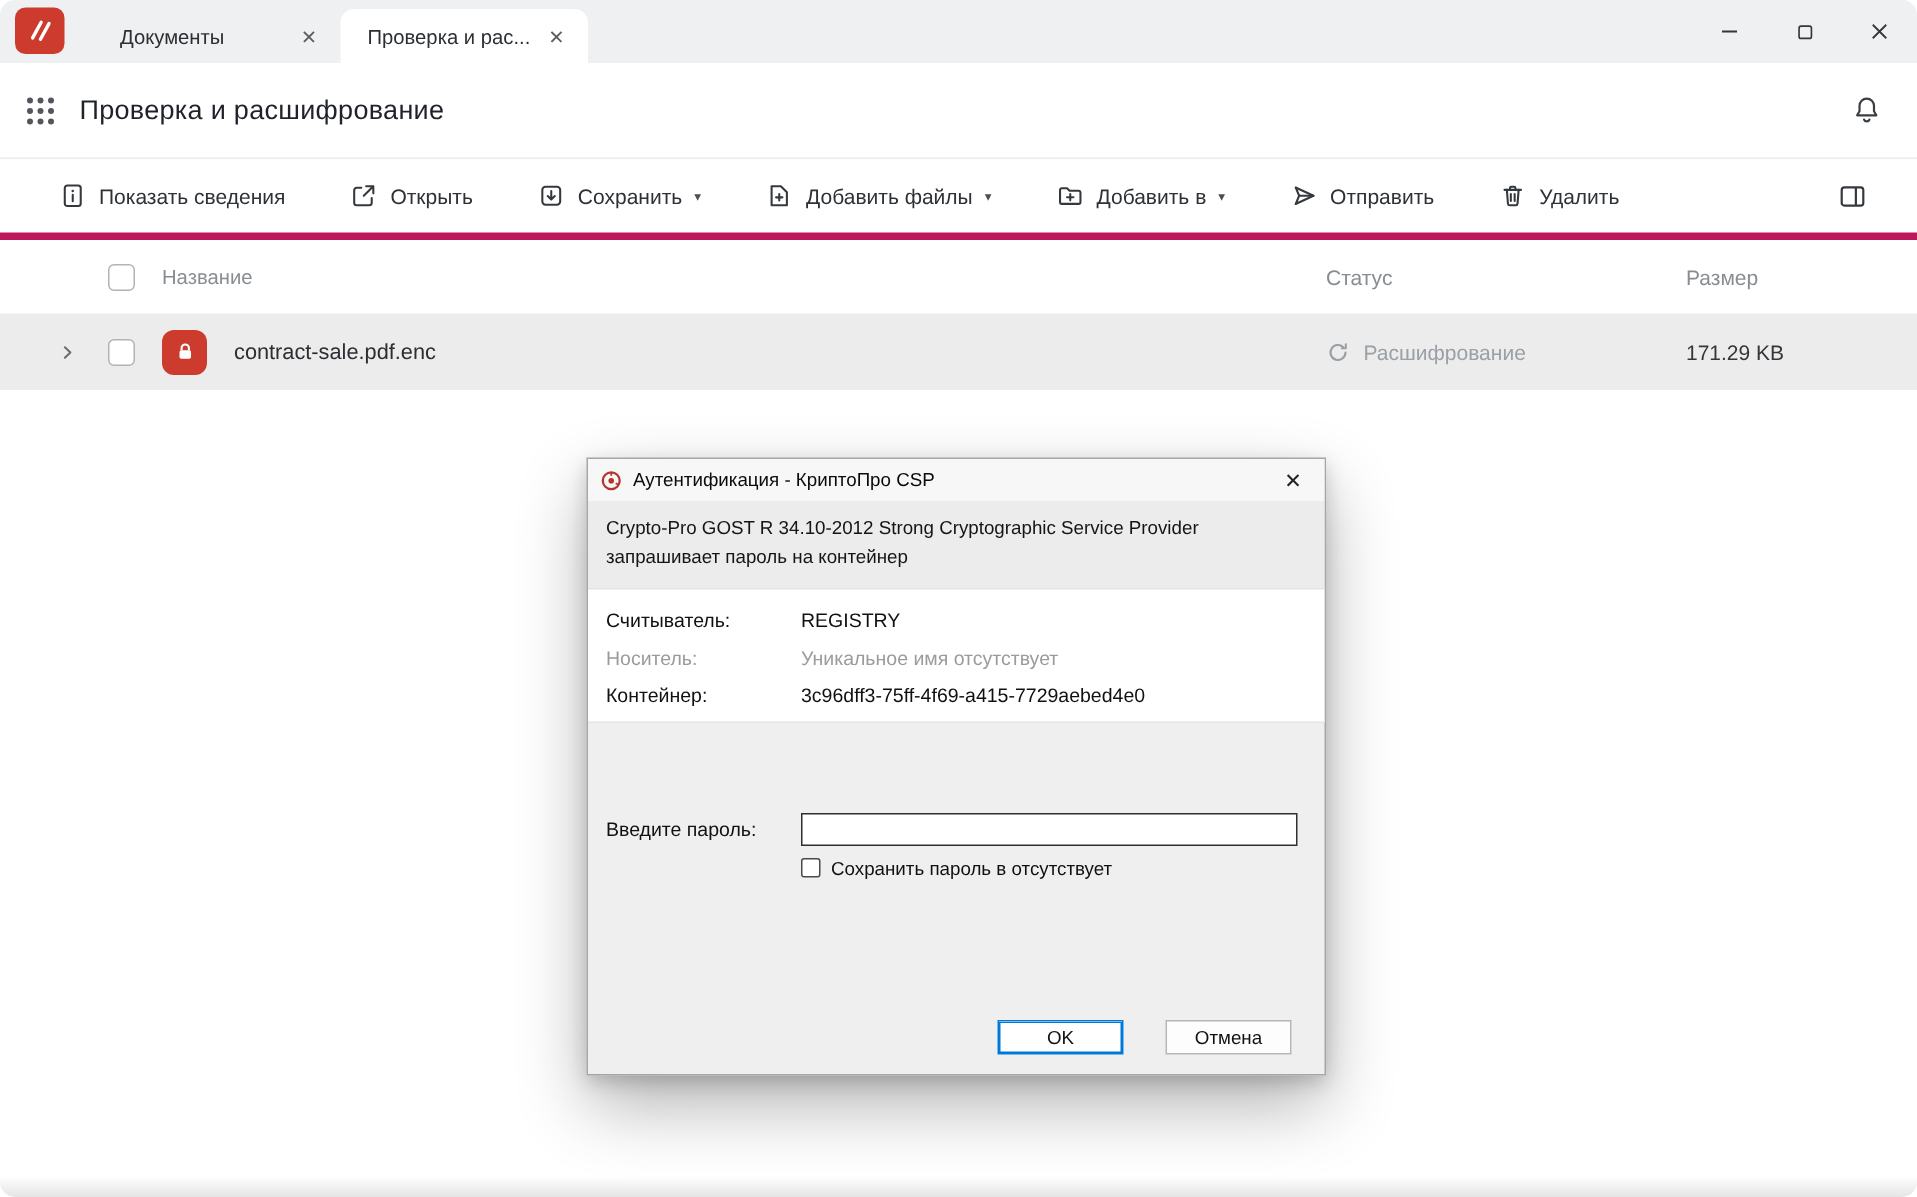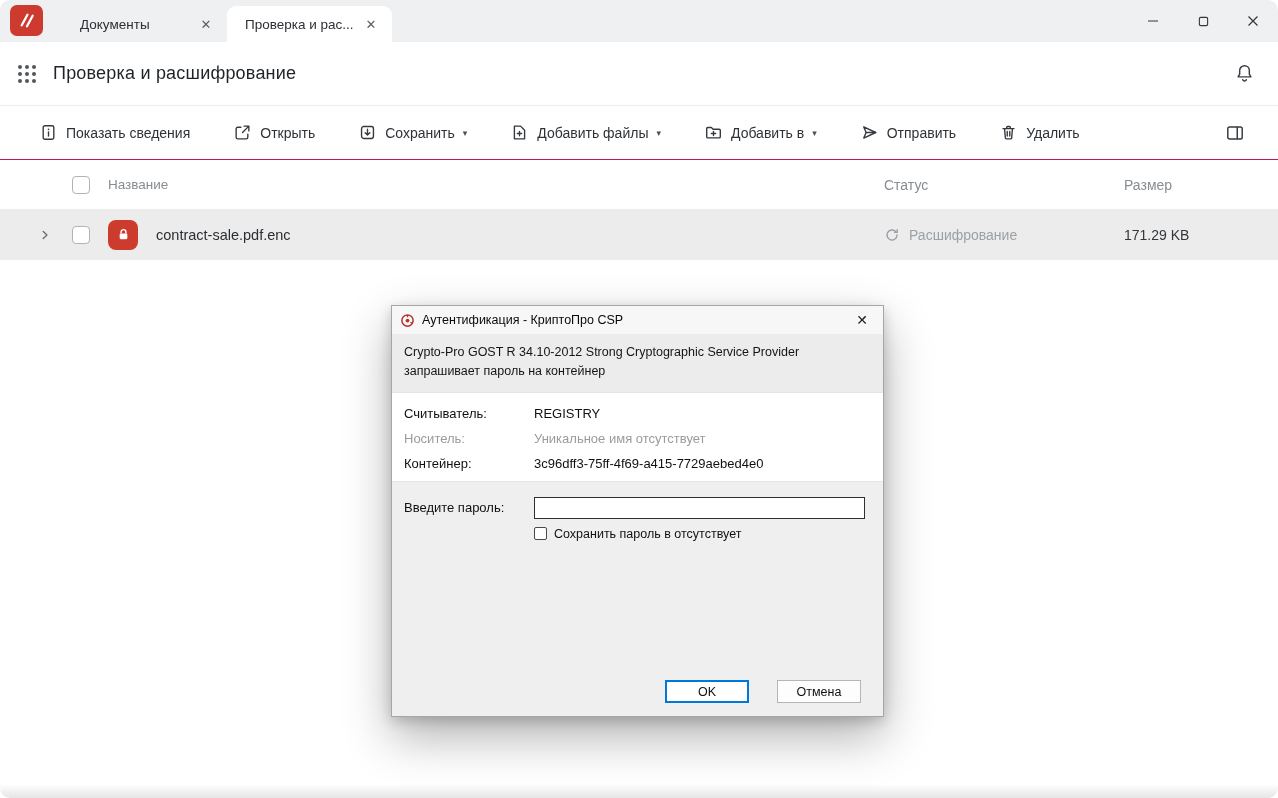--- a/index.html
+++ b/index.html
@@ -25,21 +25,21 @@
   .win-btn { width:50px; height:100%; display:flex; align-items:center; justify-content:center; color:#33363a; }
 
   
   .page-header { height:63px; background:#fff; display:flex; align-items:center; padding:0 23px 0 18px; }
   .grid-icon { display:grid; grid-template-columns:repeat(3,4px); grid-gap:3px; }
   .grid-icon i { width:4px; height:4px; border-radius:50%; background:#53575c; }
   .page-title { margin-left:17px; font-size:18px; font-weight:500; color:#1f2329; letter-spacing:.2px; }
   .bell { margin-left:auto; }
 
   
-  .toolbar { height:55px; border-top:1px solid #ececec; border-bottom:1px solid #be185d;
+  .toolbar { height:55px; border-top:1px solid #ececec; border-bottom:5px solid #be185d;
     display:flex; align-items:center; padding:0 34px 0 40px; gap:44px; }
   .tool-btn { display:flex; align-items:center; gap:9px; font-size:14px; color:#2e3237; white-space:nowrap; }
   .caret { font-size:9px; color:#4b4f54; margin-left:-1px; }
   .panel-toggle { margin-left:auto; display:flex; }
 
   
   .grid-row { display:grid; grid-template-columns:58px 46px 1fr 243px 160px; align-items:center; }
   .thead { height:49px; color:#888d93; font-size:13.5px; }
   .cell-chevron { display:flex; justify-content:flex-end; padding-right:6px; }
   .cell-check { display:flex; justify-content:center; }
@@ -59,21 +59,21 @@
   .dlg-titlebar { height:28px; background:#f7f7f7; display:flex; align-items:center; padding-left:8px; gap:7px; }
   .dlg-title { font-size:12.5px; color:#0a0a0a; }
   .dlg-close { margin-left:auto; width:42px; height:100%; display:flex; align-items:center;
     justify-content:center; font-size:14px; color:#222; }
   .dlg-message { background:#ececec; padding:9px 12px 10px 12px; font-size:12.5px; line-height:1.55; color:#151515; }
   .dlg-fields { background:#fff; border-top:1px solid #e4e4e4; border-bottom:1px solid #e4e4e4;
     padding:8px 12px; height:90px; }
   .dlg-field { display:flex; align-items:center; height:25px; }
   .dlg-field .flabel { width:130px; }
   .dlg-field.muted { color:#9b9b9b; }
-  .dlg-lower { padding:15px 12px 0 12px; }
+  .dlg-lower { padding:15px 12px 0 12px;margin-top:45px; }
   .pw-row { display:flex; align-items:center; }
   .pw-row .flabel { width:130px; }
   .pw-input { width:331px; height:22px; border:1px solid #2f2f2f; background:#fff; font-family:inherit;
     font-size:13px; padding:0 4px; outline:none; }
   .chk-row { display:flex; align-items:center; gap:7px; margin-left:130px; margin-top:8px; }
   .chk { width:13px; height:13px; border:1px solid #4a4a4a; border-radius:2px; background:#fff; }
   .chk-label { font-size:12.5px; }
   .dlg-buttons { position:absolute; right:22px; bottom:13px; display:flex; gap:28px; }
   .dlg-btn { width:84px; height:23px; display:flex; align-items:center; justify-content:center;
     font-size:12.5px; background:#fdfdfd; border:1px solid #b5b5b5; }

